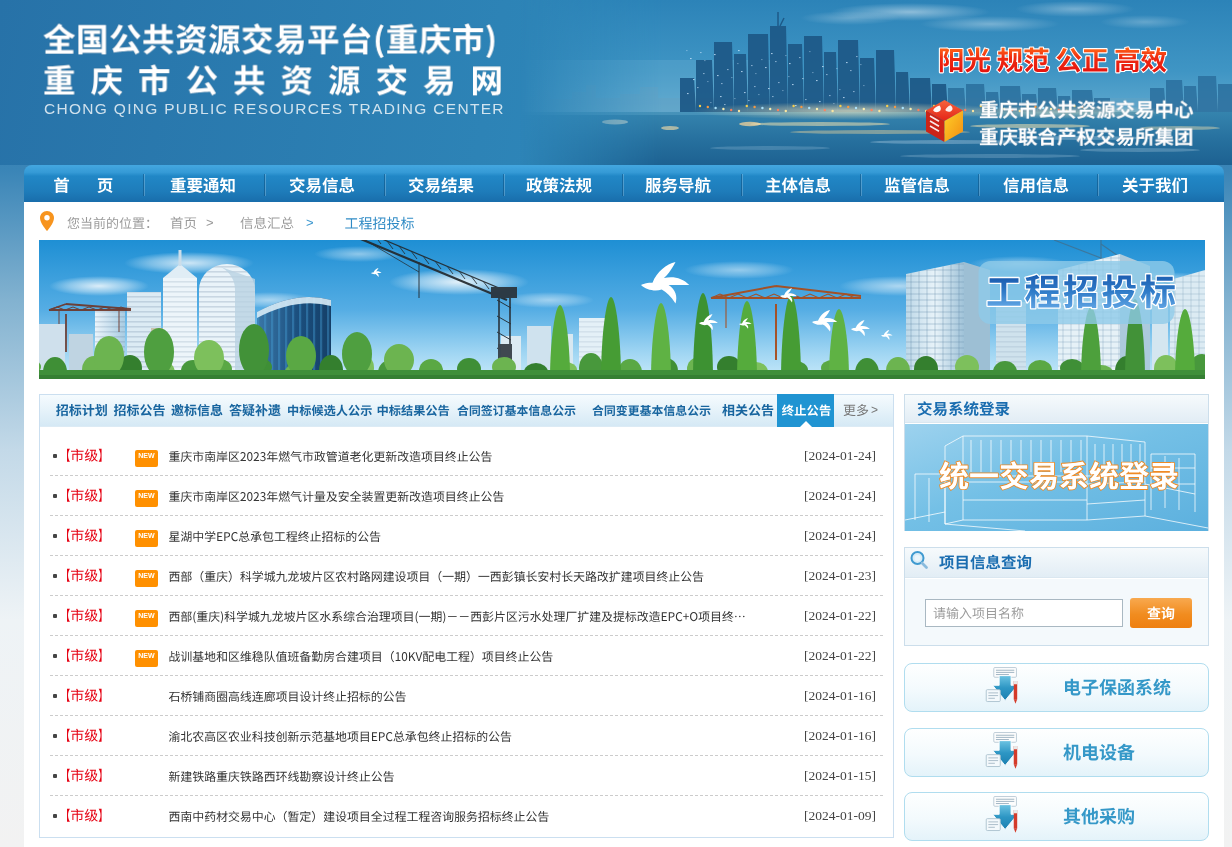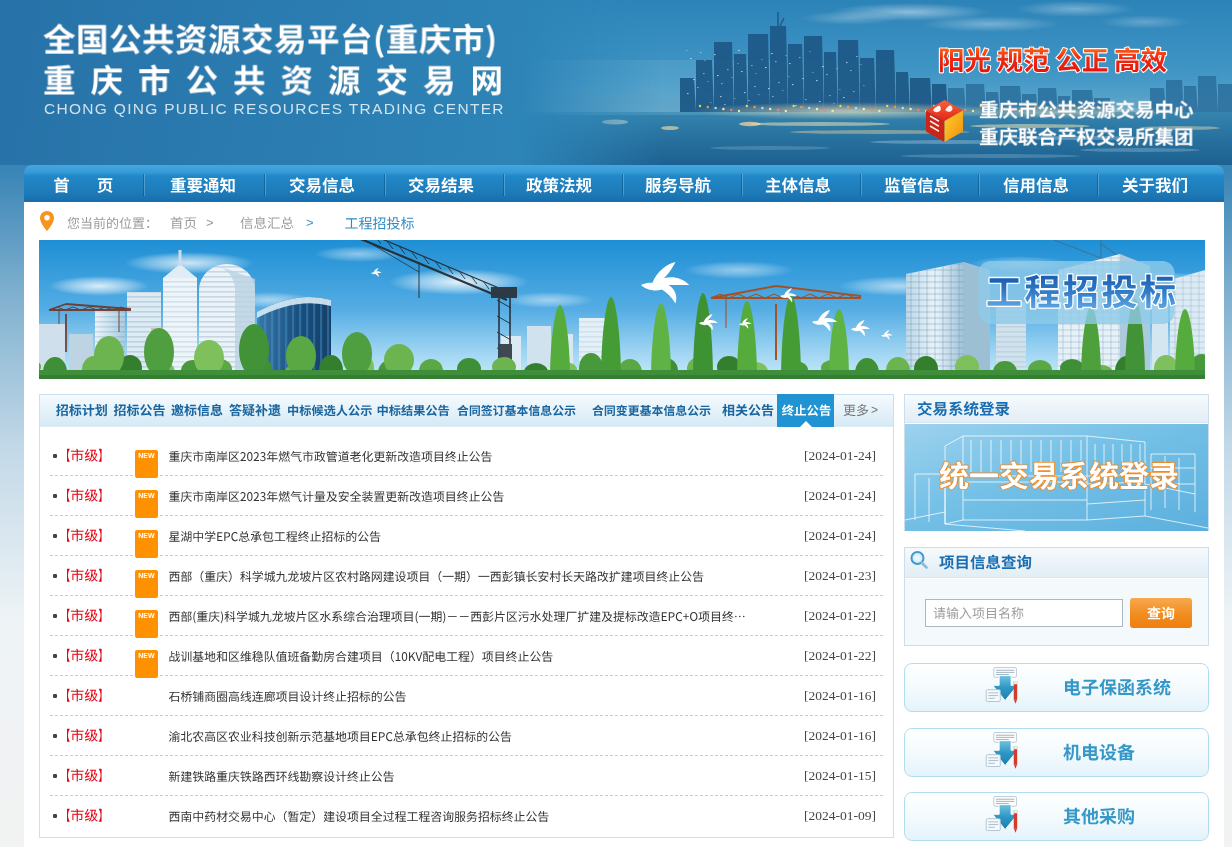--- a/index.html
+++ b/index.html
@@ -13,21 +13,21 @@
 #white{position:absolute;left:24px;top:202px;width:1200px;height:645px;background:#fff}
 #pin{position:absolute;left:40px;top:211px}
 #banner{position:absolute;left:39px;top:240px}
 #panel{position:absolute;left:39px;top:394px;width:855px;height:444px;border:1px solid #cbdff0;background:#fff}
 #thead{position:absolute;left:0;top:0;width:853px;height:32px;background:linear-gradient(180deg,#f5fbfe 0%,#e7f3fa 45%,#d5e9f5 100%);border-bottom:1px solid #dcebf5}
 #atab{position:absolute;left:737px;top:-1px;width:57px;height:33px;background:#2094d2}
 #notch{position:absolute;left:759px;top:26px;width:0;height:0;border:7px solid transparent;border-bottom:7px solid #fff;border-top:none}
 .rl{position:absolute;left:10px;width:833px;border-top:1px dashed #ccc}
 #deco{position:absolute;left:0;top:0;width:1232px;height:847px}
 .bu{position:absolute;left:53px;width:4px;height:4px;background:#444;border-radius:1px}
-.nw{position:absolute;left:135px;width:23px;height:28px;background:#ff9000;border-radius:2px;font-style:normal}
+.nw{position:absolute;left:135px;width:23px;height:17px;background:#ff9000;border-radius:2px;font-style:normal}
 .nw b{display:block;color:#fff;font-size:8px;line-height:11px;text-align:center;font-family:"Liberation Sans";letter-spacing:0;transform:scale(.88);transform-origin:center}
 .nw:after{content:"";position:absolute;left:2px;top:10px;border:2.5px solid transparent;border-top:3.5px solid #ff9000;border-left:2.5px solid #ff9000}
 .sbx{position:absolute;left:904px;width:305px;border:1px solid #ccdeeb;background:#fff}
 .sbh{height:28px;background:linear-gradient(180deg,#f6fafc,#e2edf5);border-bottom:1px solid #dae7f0}
 #sb1{top:394px;height:137px}
 #sb2{top:547px;height:99px}
 #sb2 .sbh{height:30px}
 #sb2b{position:absolute;left:0;top:31px;width:303px;height:66px;background:#f4f9fc}
 #loginimg{position:absolute;left:0;top:29px}
 #inp{position:absolute;left:925px;top:599px;width:198px;height:28px;background:#fff;border:1px solid #a9b8c2}

